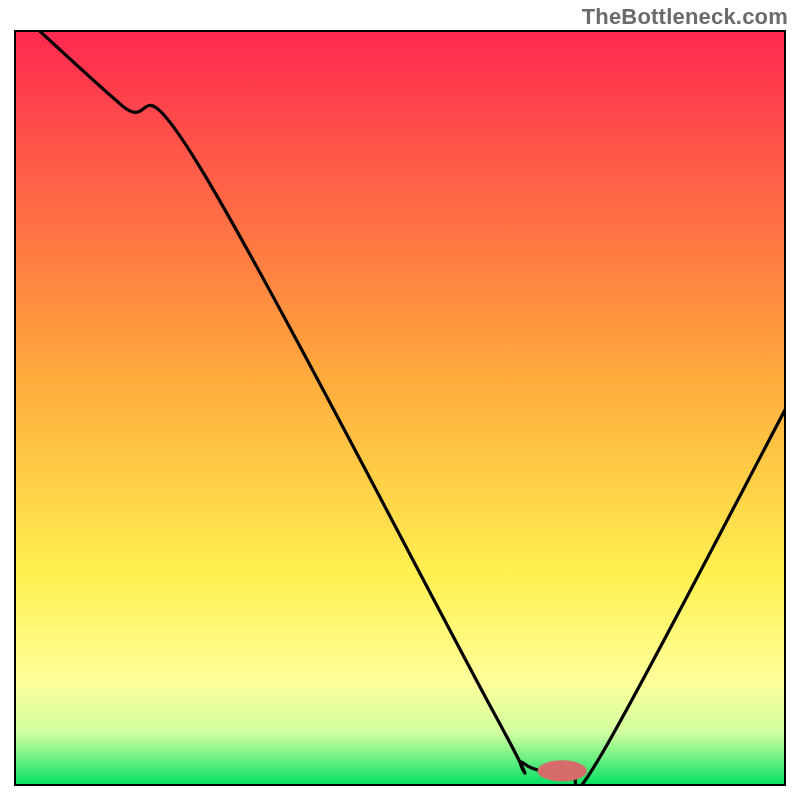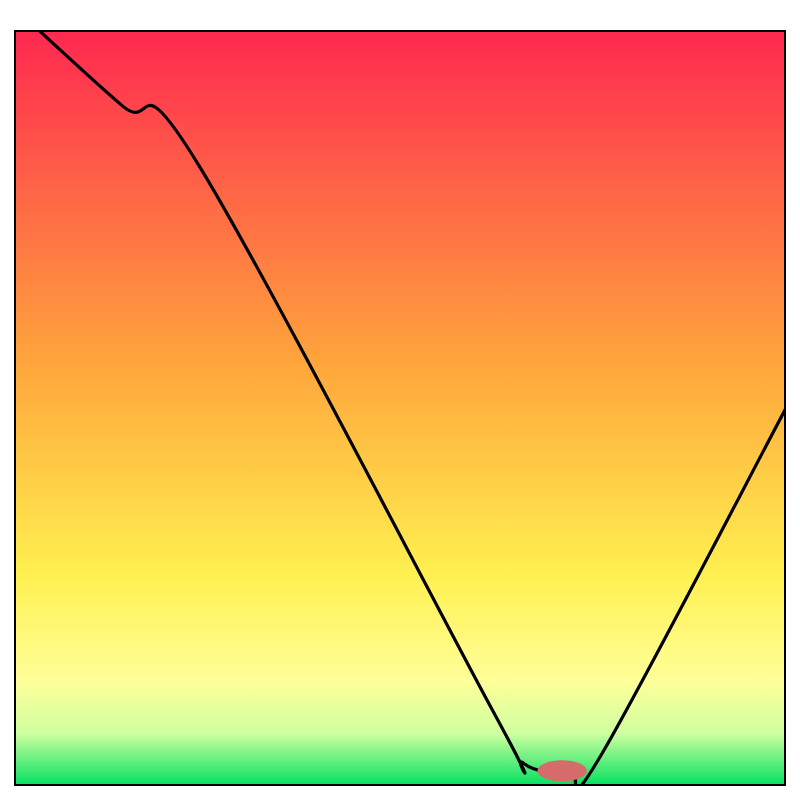--- a/index.html
+++ b/index.html
@@ -41,20 +41,21 @@
     width: 100%;
     height: 100%;
     display: block;
   }
 </style>
 </head>
 <body>
 
 <div class="stage">
 
+  <div class="watermark">TheBottleneck.com</div>
 
   <div class="plot-frame">
     <svg class="plot" viewBox="0 0 772 756" preserveAspectRatio="none">
       <defs>
         <linearGradient id="heat" x1="0" y1="0" x2="0" y2="1">
 
         <stop offset="0.00%" stop-color="#ff2850"></stop>
             <stop offset="45.00%" stop-color="#ffa83c"></stop>
             <stop offset="72.00%" stop-color="#fff050"></stop>
             <stop offset="86.00%" stop-color="#ffff99"></stop>

